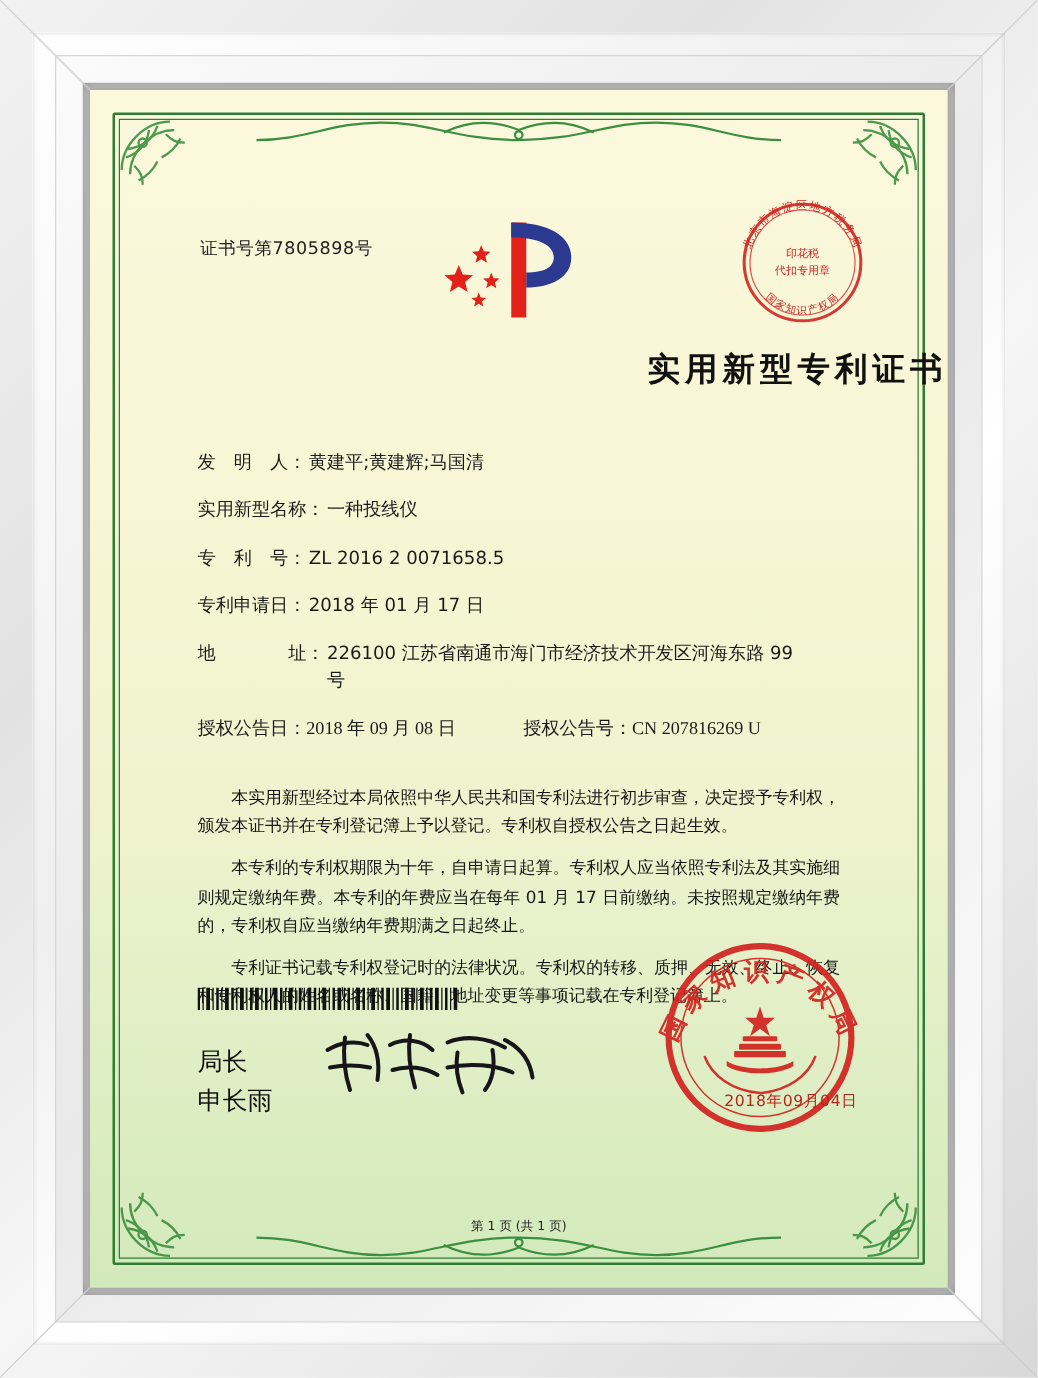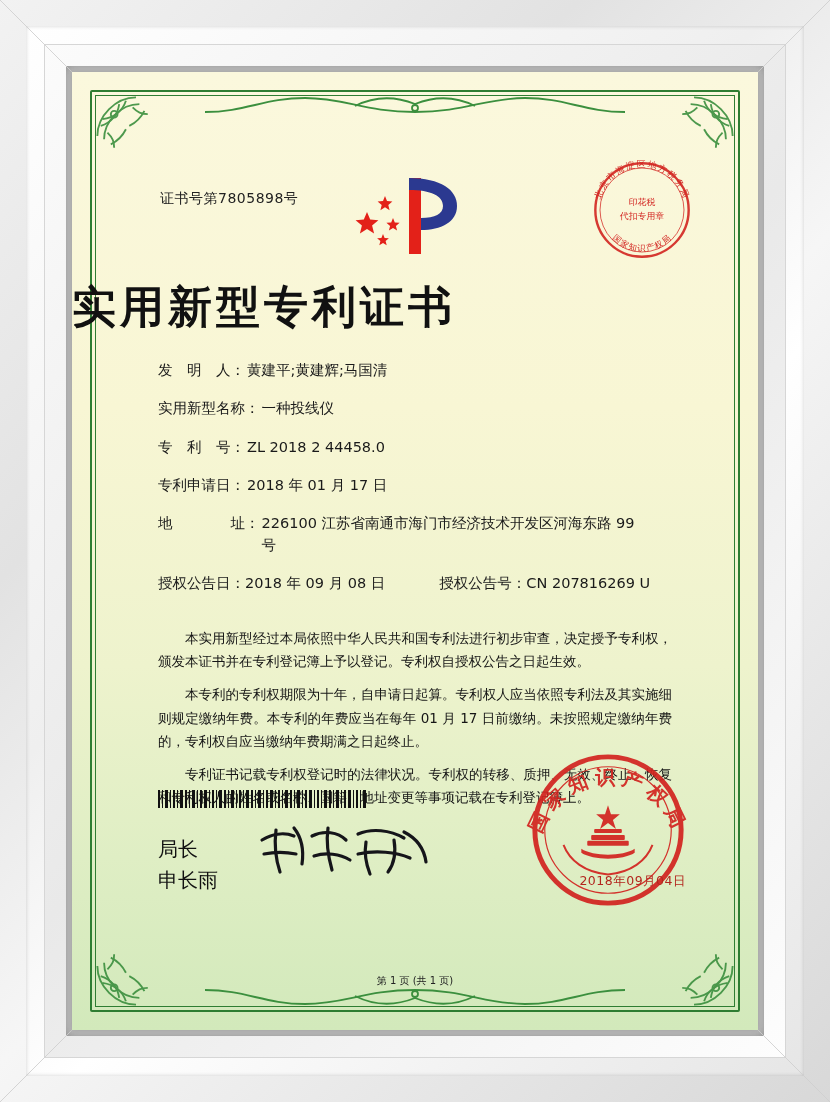--- a/index.html
+++ b/index.html
@@ -119,22 +119,22 @@
     position: absolute;
     right: 60px;
     top: 82px;
     width: 112px;
     height: 112px;
   }
   .title {
     position: absolute;
     left: 0; right: 0;
     top: 206px;
-    text-align: left;
-    font-size: 44px;
+    text-align: right;
+    font-size: 26px;
     font-weight: bold;
     letter-spacing: 4px;
     color: #111;
     font-family: "DejaVu Sans", "Liberation Sans", sans-serif;
   }
 
   
   .fields {
     position: absolute;
     left: 86px;
@@ -154,20 +154,21 @@
     flex: 0 0 auto;
   }
   .f-value {
     flex: 1 1 auto;
     padding-left: 2px;
   }
   .f-row-inline {
     display: flex;
     align-items: center;
     margin-bottom: 16.5px;
+    font-family: Liberation Serif, serif;
   }
   .f-right {
     margin-left: 54px;
     display: flex;
   }
   .wrap-2nd {
     display: block;
     margin-left: 0;
   }
 
@@ -369,21 +370,21 @@
         <span class="f-value">黄建平;黄建辉;马国清</span>
       </div>
 
       <div class="f-row">
         <span class="f-label">实用新型名称：</span>
         <span class="f-value">一种投线仪</span>
       </div>
 
       <div class="f-row">
         <span class="f-label">专　利　号：</span>
-        <span class="f-value">ZL 2018 2 44458.0</span>
+        <span class="f-value">ZL 2016 2 0071658.5</span>
       </div>
 
       <div class="f-row">
         <span class="f-label">专利申请日：</span>
         <span class="f-value">2018 年 01 月 17 日</span>
       </div>
 
 
       <div class="f-row">
         <span class="f-label">地　　　　址：</span>

